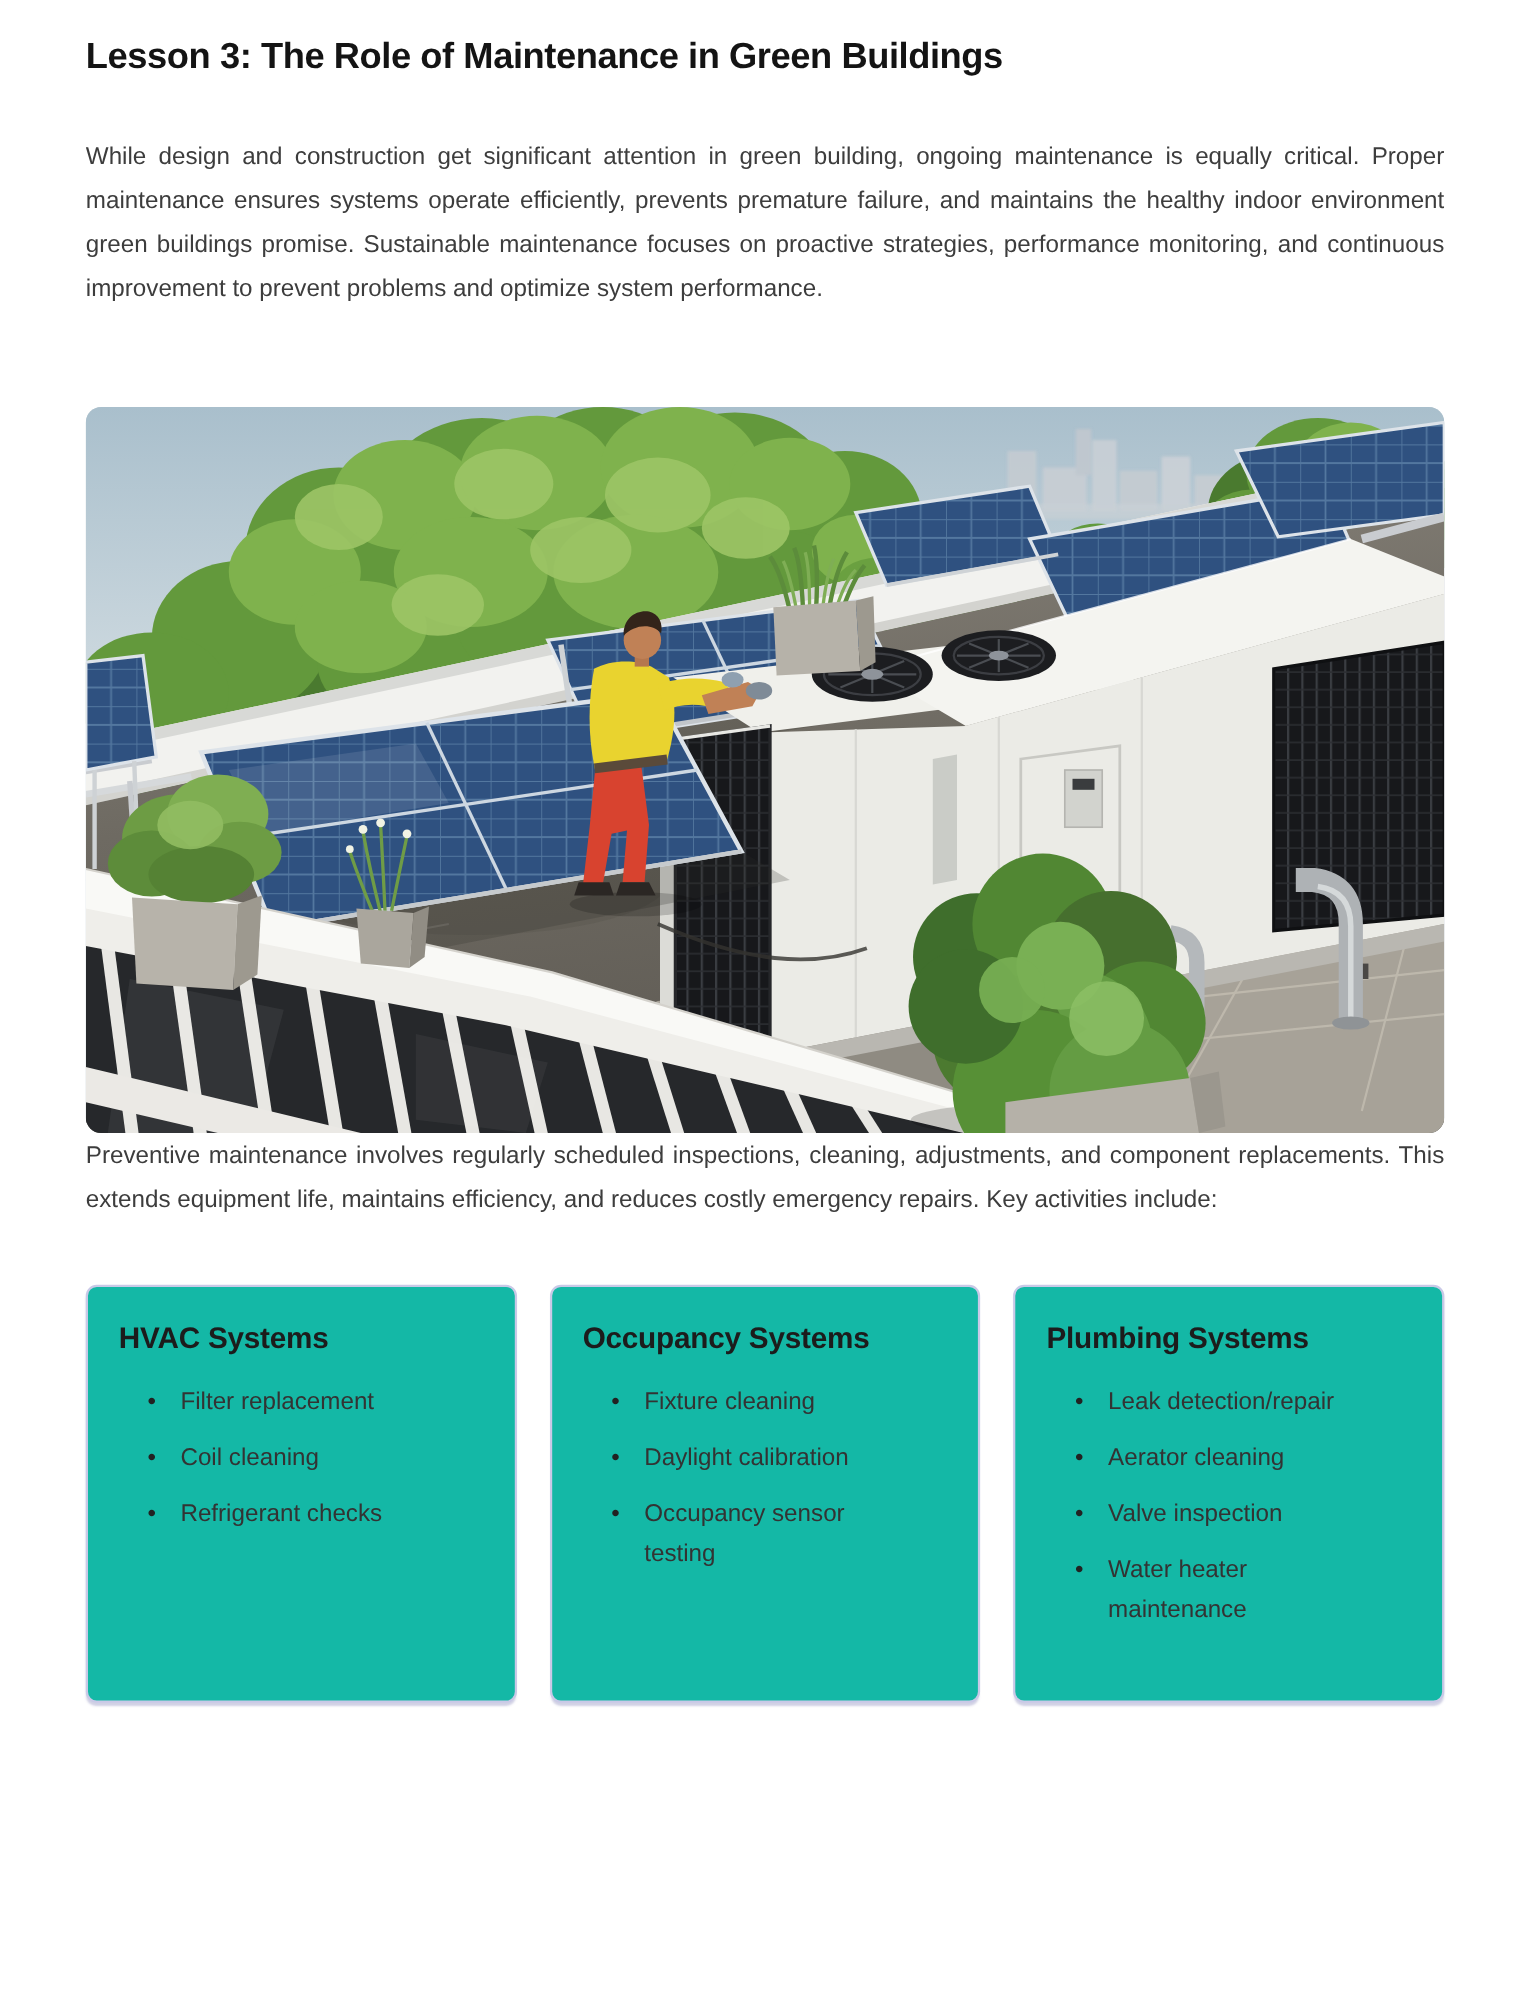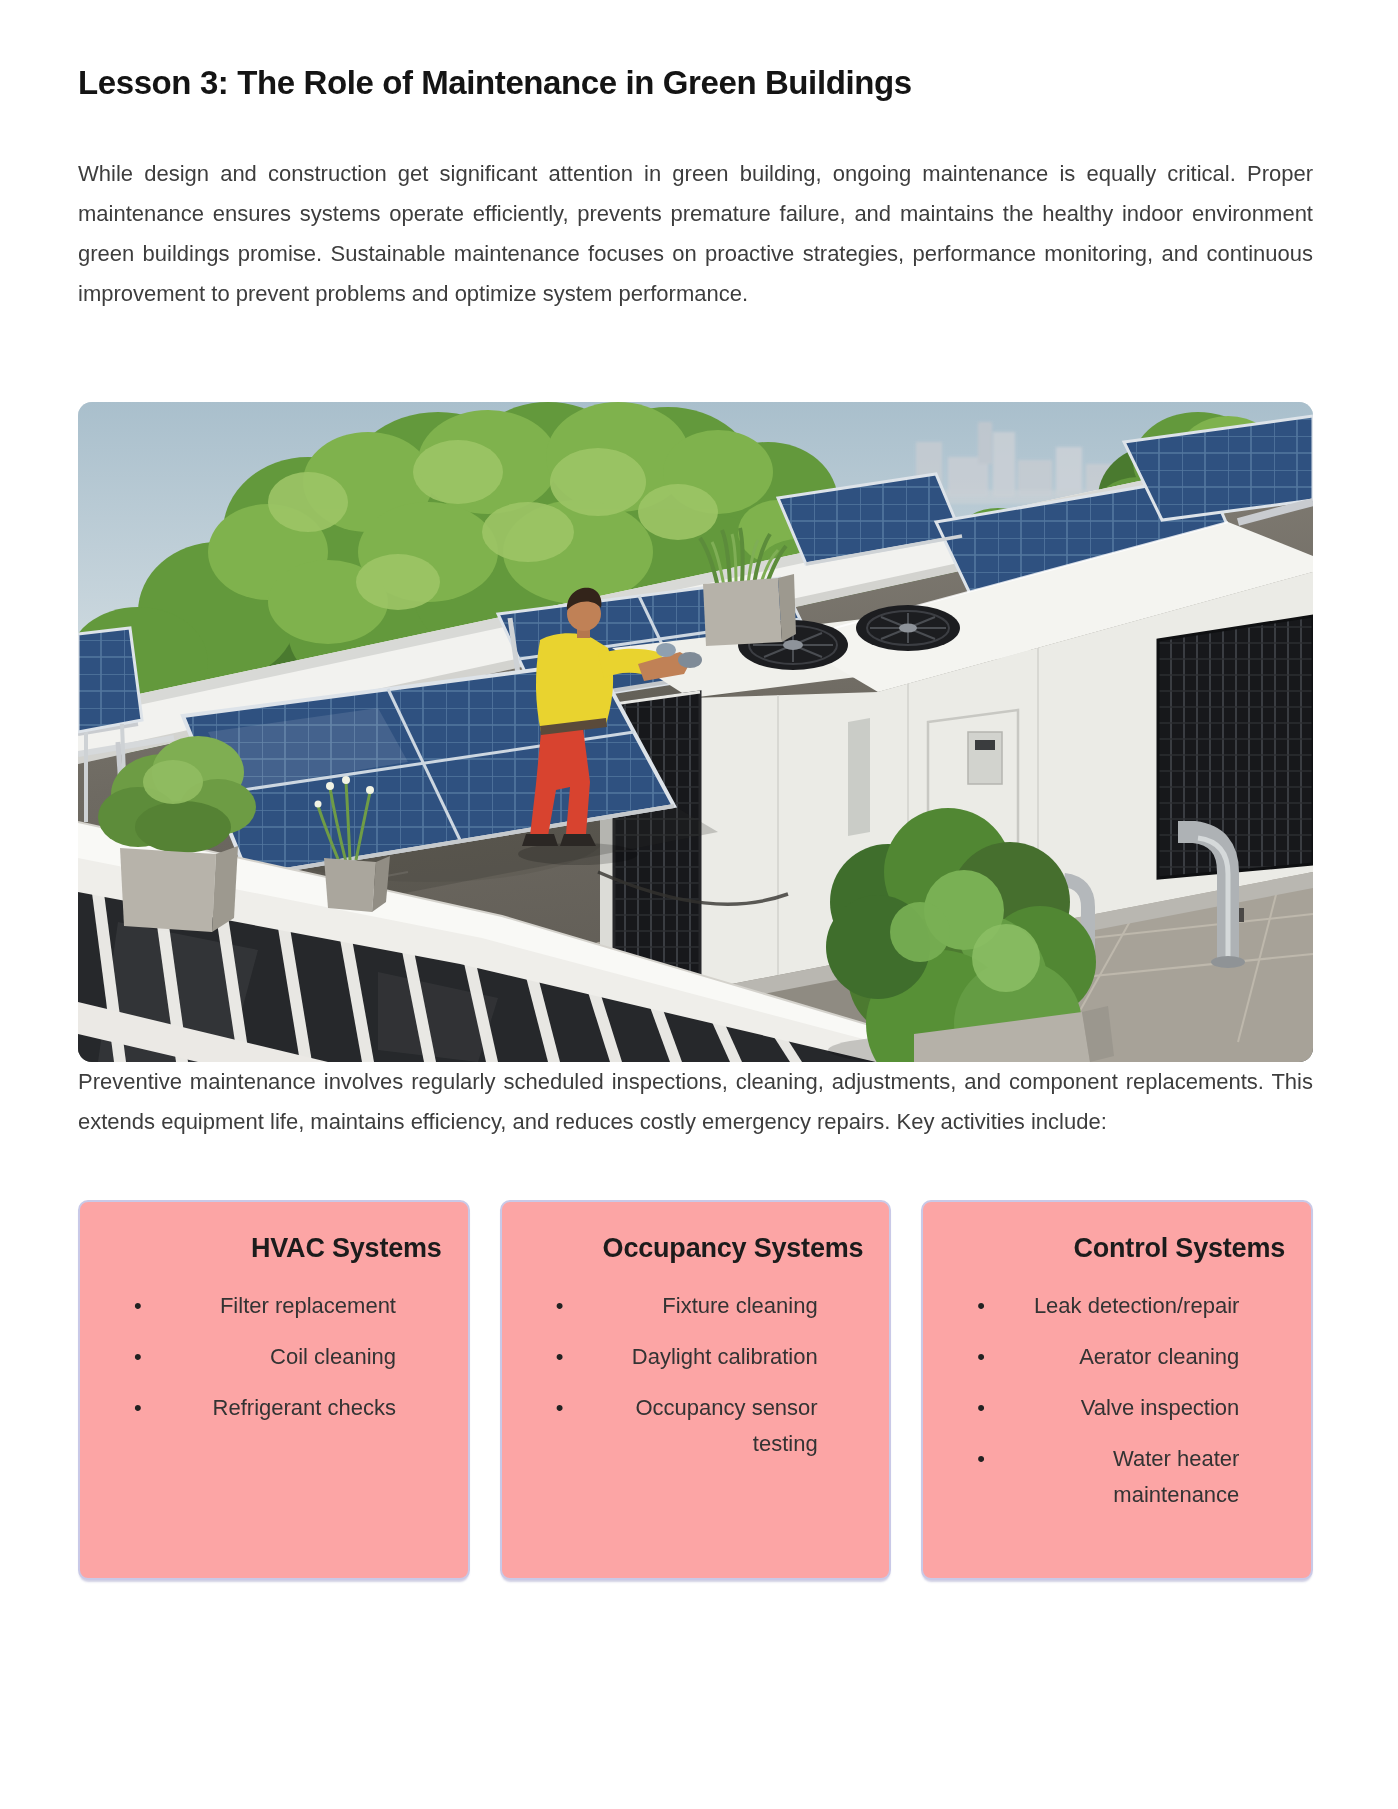--- a/index.html
+++ b/index.html
@@ -6,21 +6,21 @@
   html, body { margin: 0; padding: 0; }
   body {
     width: 1398px; height: 1809px;
     background: #ffffff;
     font-family: "Liberation Sans", sans-serif;
     overflow: hidden;
   }
   .content {
     width: 1235px;
     margin-left: 78px;
-    padding-top: 64px;
+    padding-top: 32px;
   }
   h1.lesson-title {
     margin: 0 0 52px 0;
     font-size: 33px;
     line-height: 38px;
     font-weight: 700;
     letter-spacing: -0.4px;
     color: #141414;
   }
   p.body-para {
@@ -41,27 +41,26 @@
   }
   figure.photo svg { display: block; width: 100%; height: 100%; }
   .cards {
     display: flex;
     gap: 30px;
     margin-top: 18px;
     align-items: stretch;
   }
   .card {
     flex: 1 1 0;
-    background: #fca5a5;
+    background: #14b8a6;
     border: 2px solid #c9c9e7;
     border-radius: 10px;
     padding: 30px 26px 24px 28px;
     min-height: 380px;
     box-shadow: 0 3px 2px -1px rgba(150,150,195,0.45);
-    text-align: right;
   }
   .card h2 {
     margin: 0 0 24px 0;
     font-size: 27px;
     line-height: 32px;
     font-weight: 700;
     color: #1c1c1c;
     letter-spacing: -0.2px;
   }
   .card ul { list-style: none; margin: 0; padding: 0; }
@@ -445,21 +444,21 @@
     </div>
     <div class="card">
       <h2>Occupancy Systems</h2>
       <ul>
           <li>Fixture cleaning</li>
           <li>Daylight calibration</li>
           <li>Occupancy sensor testing</li>
         </ul>
     </div>
     <div class="card">
-      <h2>Control Systems</h2>
+      <h2>Plumbing Systems</h2>
       <ul>
           <li>Leak detection/repair</li>
           <li>Aerator cleaning</li>
           <li>Valve inspection</li>
           <li>Water heater maintenance</li>
         </ul>
     </div>
   </div>
 
 </div>

